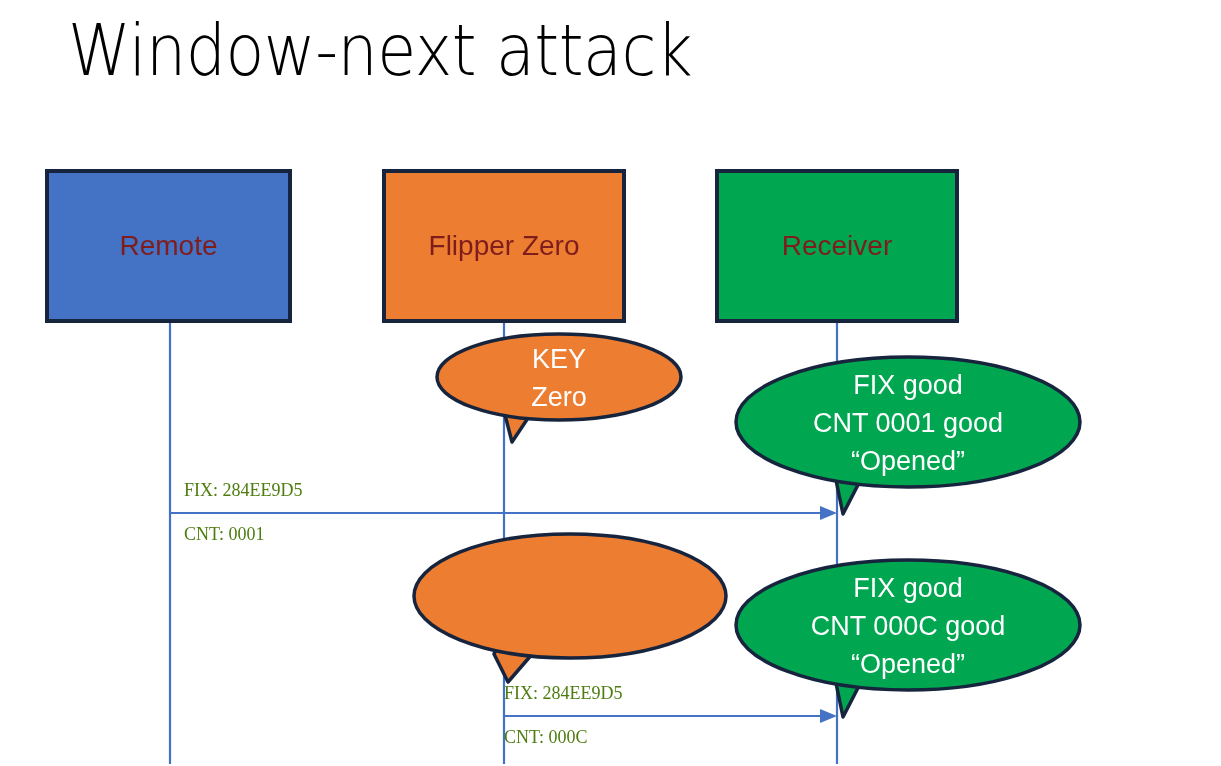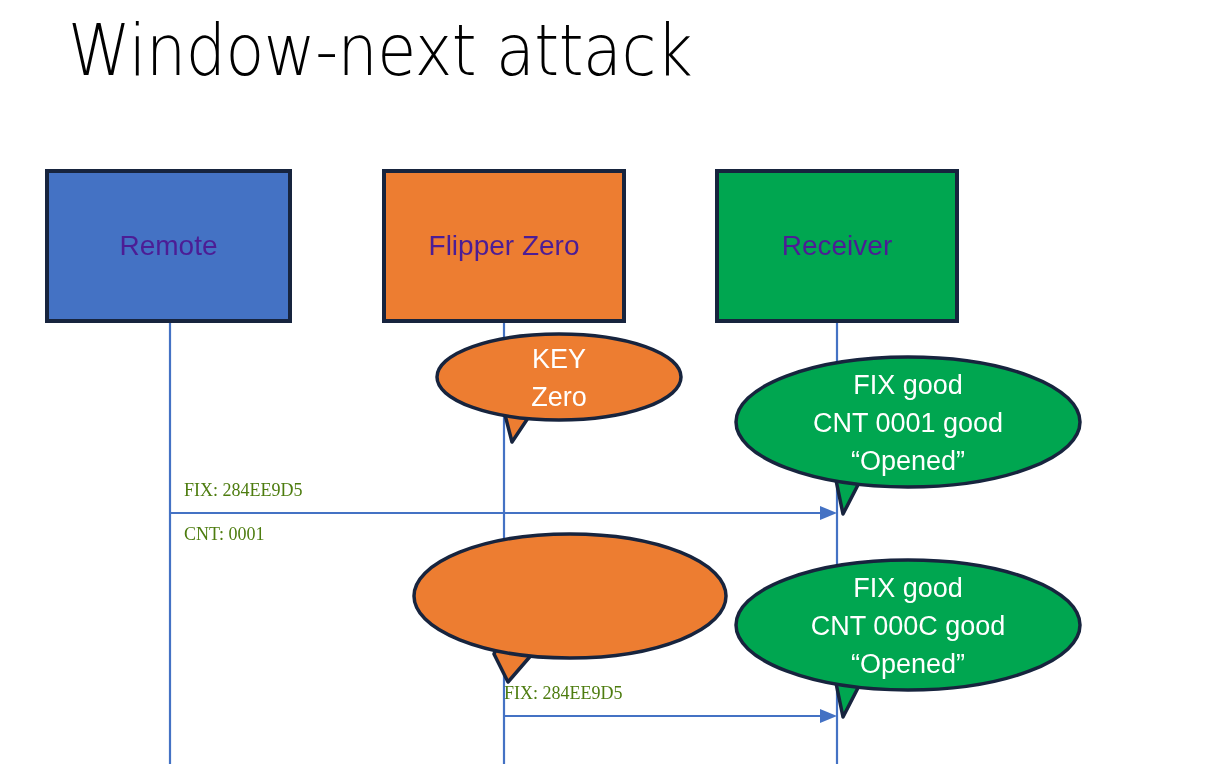--- a/index.html
+++ b/index.html
@@ -38,21 +38,21 @@
   }
   svg#canvas {
     position: absolute;
     left: 0; top: 0;
     width: 1221px;
     height: 766px;
     overflow: visible;
   }
   .actor-box-label {
     position: absolute;
-    color: #4c1d95;
+    color: #7f1d1d;
     font-size: 28px;
     line-height: 32px;
     text-align: center;
     font-family: "Liberation Sans", sans-serif;
     font-weight: 400;
     white-space: nowrap;
   }
   .callout-label {
     position: absolute;
     color: #ffffff;
@@ -130,14 +130,15 @@
 
 
   <div class="callout-label" style="left:736px; top:569px; width:344px;">FIX good
 CNT 000C good
 “Opened”</div>
 
   <div class="msg-label" style="left:184px; top:473px;">FIX: 284EE9D5</div>
   <div class="msg-label" style="left:184px; top:517px;">CNT: 0001</div>
 
   <div class="msg-label" style="left:504px; top:676px;">FIX: 284EE9D5</div>
+  <div class="msg-label" style="left:504px; top:720px;">CNT: 000C</div>
 
 </div>
 
 </body></html>

